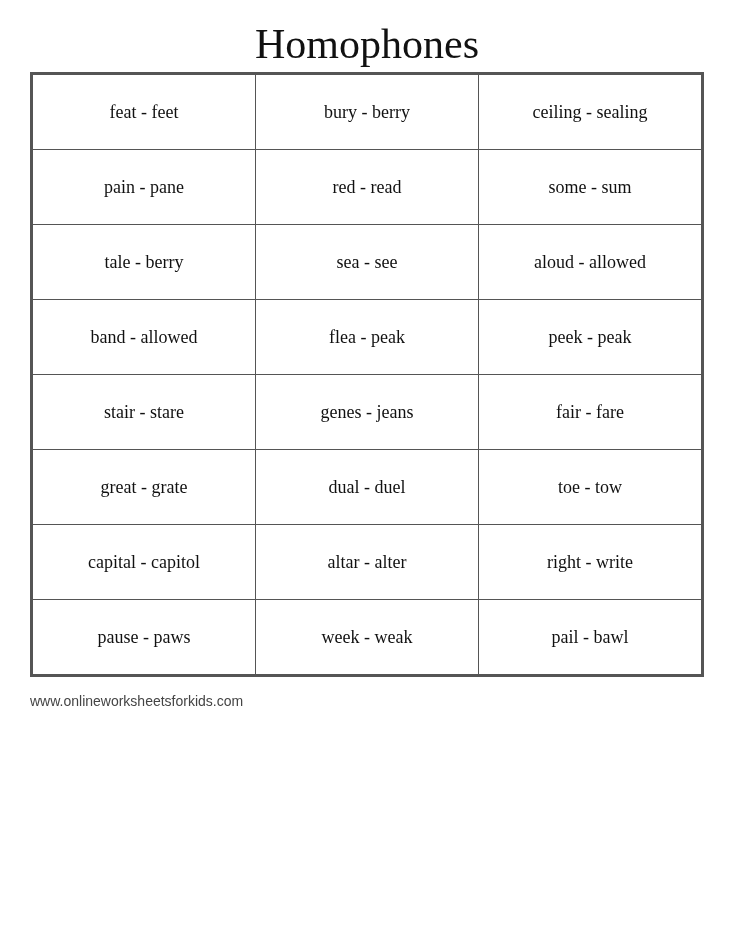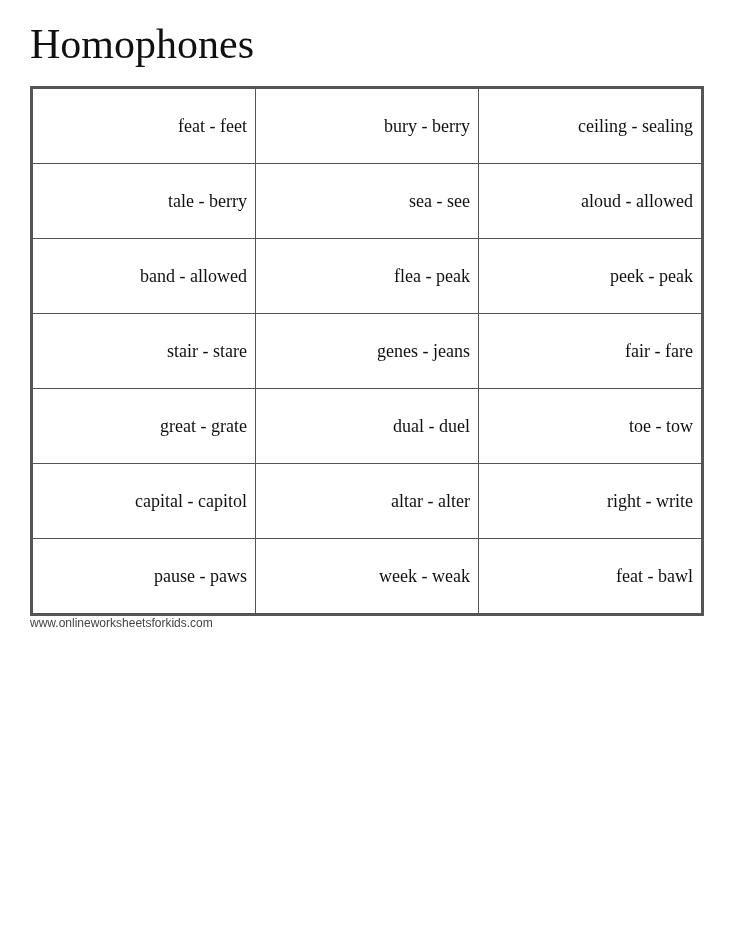--- a/index.html
+++ b/index.html
@@ -10,44 +10,45 @@
       min-height: 950px;
       display: flex;
       flex-direction: column;
       align-items: center;
       padding: 20px 30px 10px 30px;
     }
     h1 {
       font-family: Georgia, serif;
       font-size: 42px;
       font-weight: normal;
-      margin-bottom: 18px;
+      margin-bottom: 4px;
       color: #111;
+      text-align: center;
     }
     .table-wrapper {
       width: 100%;
       border: 2px solid #555;
     }
     table {
       width: 100%;
       border-collapse: collapse;
     }
     td {
       border: 1.5px solid #555;
       padding: 10px 8px;
       font-size: 18px;
-      text-align: right;
+      text-align: center;
       color: #111;
       width: 33.33%;
       height: 75px;
       vertical-align: middle;
     }
     .footer {
-      margin-top: 0;
-      font-size: 12px;
+      margin-top: 16px;
+      font-size: 14px;
       color: #444;
       font-family: Arial, sans-serif;
     }
     .page {
       position: relative;
       width: 100%;
     }
   </style>
 </head>
 <body>
@@ -55,20 +56,25 @@
 <div class="page">
   <h1>Homophones</h1>
 
   <div class="table-wrapper">
     <table>
       <tbody id="table-body">
       <tr>
             <td>feat  -  feet</td>
             <td>bury  -  berry</td>
             <td>ceiling  -  sealing</td>
+          </tr>
+          <tr>
+            <td>pain  -  pane</td>
+            <td>red  -  read</td>
+            <td>some  -  sum</td>
           </tr>
           <tr>
             <td>tale  -  berry</td>
             <td>sea  -  see</td>
             <td>aloud  -  allowed</td>
           </tr>
           <tr>
             <td>band  -  allowed</td>
             <td>flea  -  peak</td>
             <td>peek  -  peak</td>
@@ -84,20 +90,20 @@
             <td>toe  -  tow</td>
           </tr>
           <tr>
             <td>capital  -  capitol</td>
             <td>altar  -  alter</td>
             <td>right  -  write</td>
           </tr>
           <tr>
             <td>pause  -  paws</td>
             <td>week  -  weak</td>
-            <td>feat  -  bawl</td>
+            <td>pail  -  bawl</td>
           </tr>
         </tbody>
     </table>
   </div>
 
   <div class="footer">www.onlineworksheetsforkids.com</div>
 </div>
 
 </body></html>

